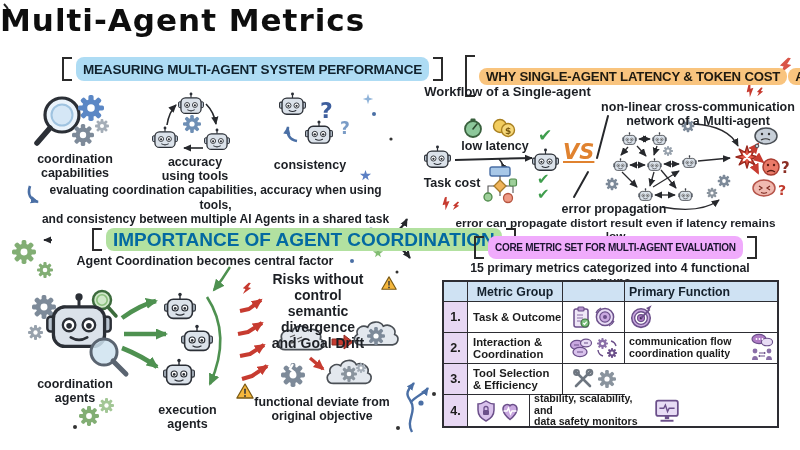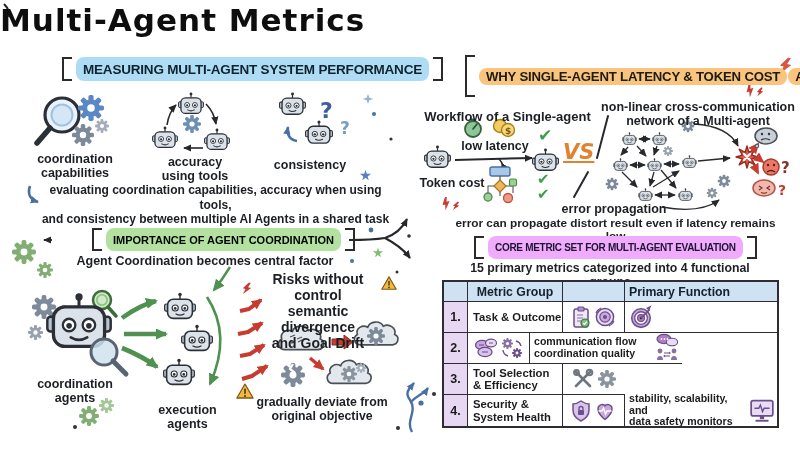--- a/index.html
+++ b/index.html
@@ -9,21 +9,21 @@
   .title{position:absolute;left:0;top:2px;width:800px;text-align:left;
          font-family:"DejaVu Sans",sans-serif;font-weight:bold;font-size:31px;color:#0e0e0e;letter-spacing:1px;}
   .hdr{position:absolute;display:flex;align-items:stretch;padding-left:37px;}
   .brk{width:8px;border:2.6px solid #2b2b2b;}
   .brk-l{border-right:none;margin-right:4px;}
   .brk-r{border-left:none;margin-left:4px;}
   .chip{display:flex;align-items:center;justify-content:center;border-radius:8px;padding:1px 7px;
         font-weight:bold;white-space:nowrap;}
   .chip-a{background:#aedcf4;font-size:13.5px;letter-spacing:-0.2px;color:#10222e;}
   .chip-b{background:#f9c47e;font-size:13.2px;letter-spacing:-0.2px;color:#1f1a10;}
-  .chip-c{background:#b2e1a0;font-size:11px;color:#000000;}
+  .chip-c{background:#b2e1a0;font-size:19px;color:#0369a1;}
   .chip-d{background:#f0abfc;font-size:10px;letter-spacing:-0.3px;color:#1c1530;}
   .hcol{display:flex;flex-direction:row;align-items:center;gap:1px;text-align:center;}
   .lbl{position:absolute;font-weight:bold;text-align:center;white-space:pre-line;line-height:1.14;color:#1c1f24;}
   .vs{position:absolute;font-family:"DejaVu Sans",sans-serif;font-weight:bold;font-style:italic;
       font-size:21px;color:#e0822f;text-decoration:underline;}
   
   .mtable{position:absolute;left:442px;top:280px;border:2.2px solid #2d2d33;background:#fff;}
   .trow{display:flex;}
   .tc{border-right:1.6px solid #2d2d33;border-bottom:1.6px solid #2d2d33;display:flex;align-items:center;box-sizing:border-box;}
   .trow:last-child .tc{border-bottom:none;}
@@ -350,43 +350,43 @@
 <div class="lbl" style="left:255px;top:158px;width:110px;font-size:12.5px">consistency</div>
 
 <div class="hdr" style="left:428px;top:55px;height:42px">
   <span class="brk brk-l"></span>
   <span class="hcol">
     <span class="chip chip-b">WHY SINGLE-AGENT LATENCY &amp; TOKEN COST</span>
     <span class="chip chip-b">ARE NO LONGER ENOUGH?</span>
   </span>
   <span class="brk brk-r"></span>
 </div>
-<div class="lbl" style="left:415px;top:110px;width:185px;font-size:13px">Workflow of a Single-agent</div>
+<div class="lbl" style="left:415px;top:85px;width:185px;font-size:13px">Workflow of a Single-agent</div>
 <div class="lbl" style="left:455px;top:139px;width:80px;font-size:12.5px">low latency</div>
-<div class="lbl" style="left:418px;top:176px;width:68px;font-size:12.5px">Token cost</div>
+<div class="lbl" style="left:418px;top:176px;width:68px;font-size:12.5px">Task cost</div>
 <div class="vs" style="left:563px;top:140px">VS</div>
 <div class="lbl" style="left:600px;top:100px;width:196px;font-size:12.5px">non-linear cross-communication
 network of a Multi-agent</div>
 <div class="lbl" style="left:552px;top:202px;width:124px;font-size:12.5px">error propagation</div>
 <div class="lbl" style="left:448px;top:217px;width:335px;font-size:11.8px">error can propagate distort result even if latency remains low</div>
 
 <div class="hdr" style="left:55px;top:228px;height:23px">
   <span class="brk brk-l"></span>
   <span class="chip chip-c">IMPORTANCE OF AGENT COORDINATION</span>
   <span class="brk brk-r"></span>
 </div>
 <div class="lbl" style="left:70px;top:254px;width:270px;font-size:12.5px">Agent Coordination becomes central factor</div>
 <div class="lbl" style="left:15px;top:377px;width:120px;font-size:12.5px">coordination
 agents</div>
 <div class="lbl" style="left:130px;top:403px;width:115px;font-size:12.5px">execution
 agents</div>
 <div class="lbl" style="left:252px;top:272px;width:132px;font-size:14px">Risks without control
 semantic divergence
 and Goal Drift</div>
-<div class="lbl" style="left:252px;top:395px;width:140px;font-size:12.3px">gradually deviate from
+<div class="lbl" style="left:252px;top:395px;width:140px;font-size:12.3px">functional deviate from
 original objective</div>
 
 <div class="hdr" style="left:437px;top:236px;height:23px">
   <span class="brk brk-l"></span>
   <span class="chip chip-d">CORE METRIC SET FOR MULTI-AGENT EVALUATION</span>
   <span class="brk brk-r"></span>
 </div>
 <div class="lbl" style="left:450px;top:261px;width:320px;font-size:12.3px">15 primary metrics categorized into 4 functional groups</div>
 
 <div class="mtable">
@@ -423,20 +423,24 @@
         <circle cx="11" cy="12" r="5.8" fill="#fff" stroke="#6b4f8a" stroke-width="1.2"></circle>
         <circle cx="11" cy="12" r="3.2" fill="#b07cc6" stroke="#6b4f8a" stroke-width="1"></circle>
         <circle cx="11" cy="12" r="1.2" fill="#3d2b52"></circle>
         <path d="M11,12 L19,4 M17,3 l2,-1 l-1,2 z" stroke="#6b4f8a" stroke-width="1.6" fill="#6b4f8a"></path>
       </svg>
     </div>
   </div>
 
   <div class="trow tr">
     <div class="tc c1">2.</div>
+    <div class="tc c2">
+          <span class="gtxt">Interaction &amp;
+Coordination</span>
+        </div>
     <div class="tc c3">
       <svg width="24" height="20" viewBox="0 0 24 20">
         <ellipse cx="8" cy="7" rx="6.5" ry="4.6" fill="#c9a8e0" stroke="#6b4f8a" stroke-width="1.3"></ellipse>
         <ellipse cx="17" cy="5" rx="5.5" ry="3.8" fill="#e8dcf5" stroke="#6b4f8a" stroke-width="1.2"></ellipse>
         <ellipse cx="11" cy="14" rx="7" ry="4.6" fill="#d9c2ec" stroke="#6b4f8a" stroke-width="1.3"></ellipse>
         <path d="M5,7 h5 M8,14 h6 M15,5 h4" stroke="#6b4f8a" stroke-width="1"></path>
       </svg>
       <svg width="22" height="22" viewBox="0 0 22 22">
         <use href="#sym-gear" x="1" y="1" width="11" height="11" fill="#8a6fa8"></use>
         <use href="#sym-gear" x="11" y="11" width="10" height="10" fill="#6b4f8a"></use>
@@ -480,24 +484,20 @@
         <circle cx="4.5" cy="4.5" r="2.4" fill="none" stroke="#6e7680" stroke-width="2"></circle>
       </svg>
       <svg width="20" height="20" viewBox="0 0 20 20">
         <use href="#sym-gear" x="1" y="1" width="18" height="18" fill="#8a949e"></use>
       </svg>
     </div>
   </div>
 
   <div class="trow tr">
     <div class="tc c1">4.</div>
-    <div class="tc c2">
-          <span class="gtxt">Security &amp;
-System Health</span>
-        </div>
     <div class="tc c3">
       <svg width="20" height="22" viewBox="0 0 20 22">
         <path d="M10,1 C13,3 16,4 18,4 V10 C18,15 14,19 10,21 C6,19 2,15 2,10 V4 C4,4 7,3 10,1 Z" fill="#d9c2ec" stroke="#6b4f8a" stroke-width="1.5"></path>
         <path d="M8,10 V8.5 a2,2 0 0 1 4,0 V10" fill="none" stroke="#6b4f8a" stroke-width="1.3"></path>
         <rect x="7" y="10" width="6" height="5" rx="1" fill="#6b4f8a"></rect>
       </svg>
       <svg width="22" height="21" viewBox="0 0 22 21">
         <path d="M11,19.5 C2.5,13 2.5,6 7.2,4.6 C9.6,3.9 11,5.6 11,6.6 C11,5.6 12.4,3.9 14.8,4.6 C19.5,6 19.5,13 11,19.5 Z" fill="#c9a8e0" stroke="#6b4f8a" stroke-width="1.5"></path>
         <polyline points="4.5,11 8,11 9.5,8 11.5,14 13,11 17.5,11" fill="none" stroke="#fff" stroke-width="1.4"></polyline>
       </svg>

